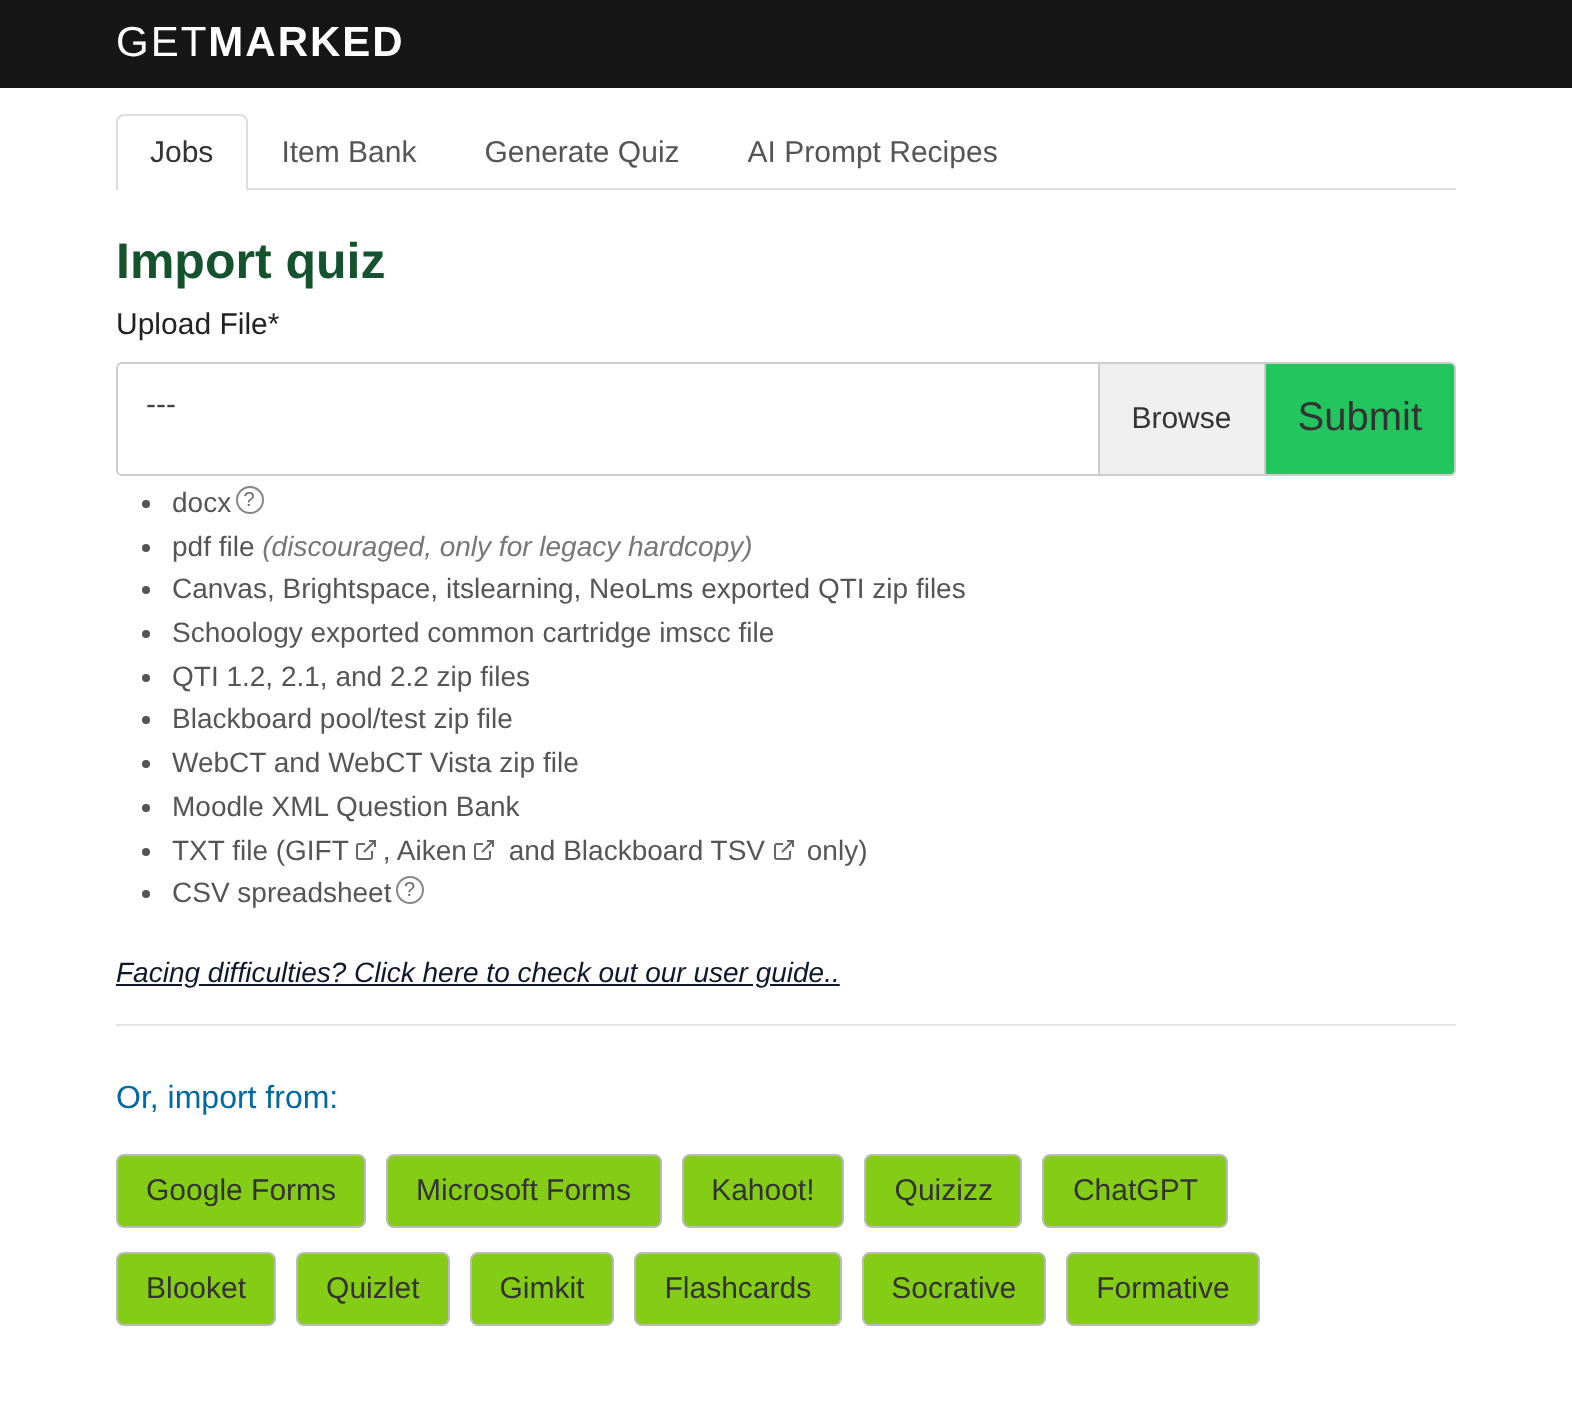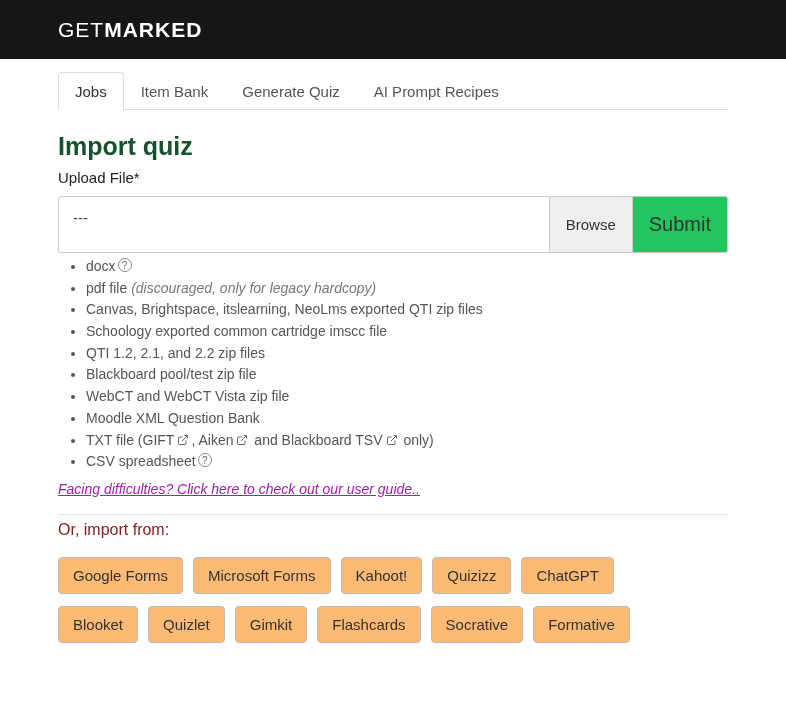--- a/index.html
+++ b/index.html
@@ -1,43 +1,43 @@
 <!DOCTYPE html>
 <html><head>
 <meta charset="utf-8">
 <style>
 * { margin: 0; padding: 0; box-sizing: border-box; }
 body { font-family: "Segoe UI", Arial, sans-serif; background: #fff; color: #333; width: 786px; }
-.header { background: #161616; height: 59px; display: flex; align-items: center; padding-left: 58px; }
+.header { background: #161616; height: 44px; display: flex; align-items: center; padding-left: 58px; }
 .logo { display: flex; align-items: baseline; }
 .logo-get { color: #fff; font-size: 21px; font-weight: 300; letter-spacing: 1px; }
 .logo-marked { color: #fff; font-size: 21px; font-weight: 700; letter-spacing: 1px; }
 .content { padding: 0 0 24px 58px; width: 728px; }
 .tabs { display: flex; border-bottom: 1px solid #ddd; margin-top: 12px; align-items: center; }
 .tab { padding: 10px 16px; font-size: 15px; color: #555; cursor: pointer; border: 1px solid transparent; border-bottom: none; position: relative; top: 1px; }
 .tab.active { color: #333; border-color: #ddd; border-radius: 4px 4px 0 0; background: #fff; }
 .page-title { font-size: 25px; font-weight: 700; color: #14532d; margin-top: 22px; }
 .upload-label { font-size: 15px; color: #222; margin-top: 8px; }
 .file-row { display: flex; margin-top: 10px; }
 .file-input { flex: 1; border: 1px solid #ccc; border-radius: 3px 0 0 3px; padding: 12px 14px; font-size: 15px; color: #444; background: #fff; }
 .browse-btn { border: 1px solid #ccc; border-left: none; background: #efefef; padding: 18px 16px; font-size: 15px; color: #333; cursor: pointer; }
 .submit-btn { border: 1px solid #ccc; border-left: none; border-radius: 0 3px 3px 0; background: #22c55e; padding: 16px 16px; font-size: 20px; color: #333; cursor: pointer; }
 .accepted-label { font-size: 14px; color: #666; margin-top: 24px; }
 .format-list { list-style: disc; margin-left: 28px; margin-top: 3px; }
 .format-list li { font-size: 14px; color: #555; line-height: 1.55; }
 .format-list li em { font-style: italic; color: #777; }
 .help-icon { display: inline-block; width: 14px; height: 14px; border: 1px solid #888; border-radius: 50%; font-size: 10px; line-height: 13px; text-align: center; color: #666; margin-left: 2px; vertical-align: text-top; }
 .ext-icon { display: inline-block; width: 12px; height: 12px; margin-left: 3px; margin-right: 2px; vertical-align: -1px; }
 .ext-icon svg { width: 12px; height: 12px; }
-.guide-link { display: inline-block; font-size: 14px; font-style: italic; color: #a21caf; text-decoration: underline; margin-top: 8px; }
+.guide-link { display: inline-block; font-size: 14px; font-style: italic; color: #0f172a; text-decoration: underline; margin-top: 20px; }
 .divider { border: none; border-top: 1px solid #e5e5e5; margin-top: 16px; }
-.import-label { font-size: 16px; color: #7f1d1d; margin-top: 6px; }
+.import-label { font-size: 16px; color: #0369a1; margin-top: 28px; }
 .provider-rows { margin-top: 18px; }
 .provider-row { display: flex; flex-wrap: wrap; gap: 10px; margin-bottom: 12px; }
-.provider-btn { border: 1px solid #bbb; background: #fdba74; border-radius: 4px; padding: 9px 14px; font-size: 15px; color: #333; cursor: pointer; }
+.provider-btn { border: 1px solid #bbb; background: #84cc16; border-radius: 4px; padding: 9px 14px; font-size: 15px; color: #333; cursor: pointer; }
 </style>
 </head>
 <body>
 
 <div class="header">
   <div class="logo">
     <span class="logo-get">GET</span>
       <span class="logo-marked">MARKED</span>
   </div>
 </div>

